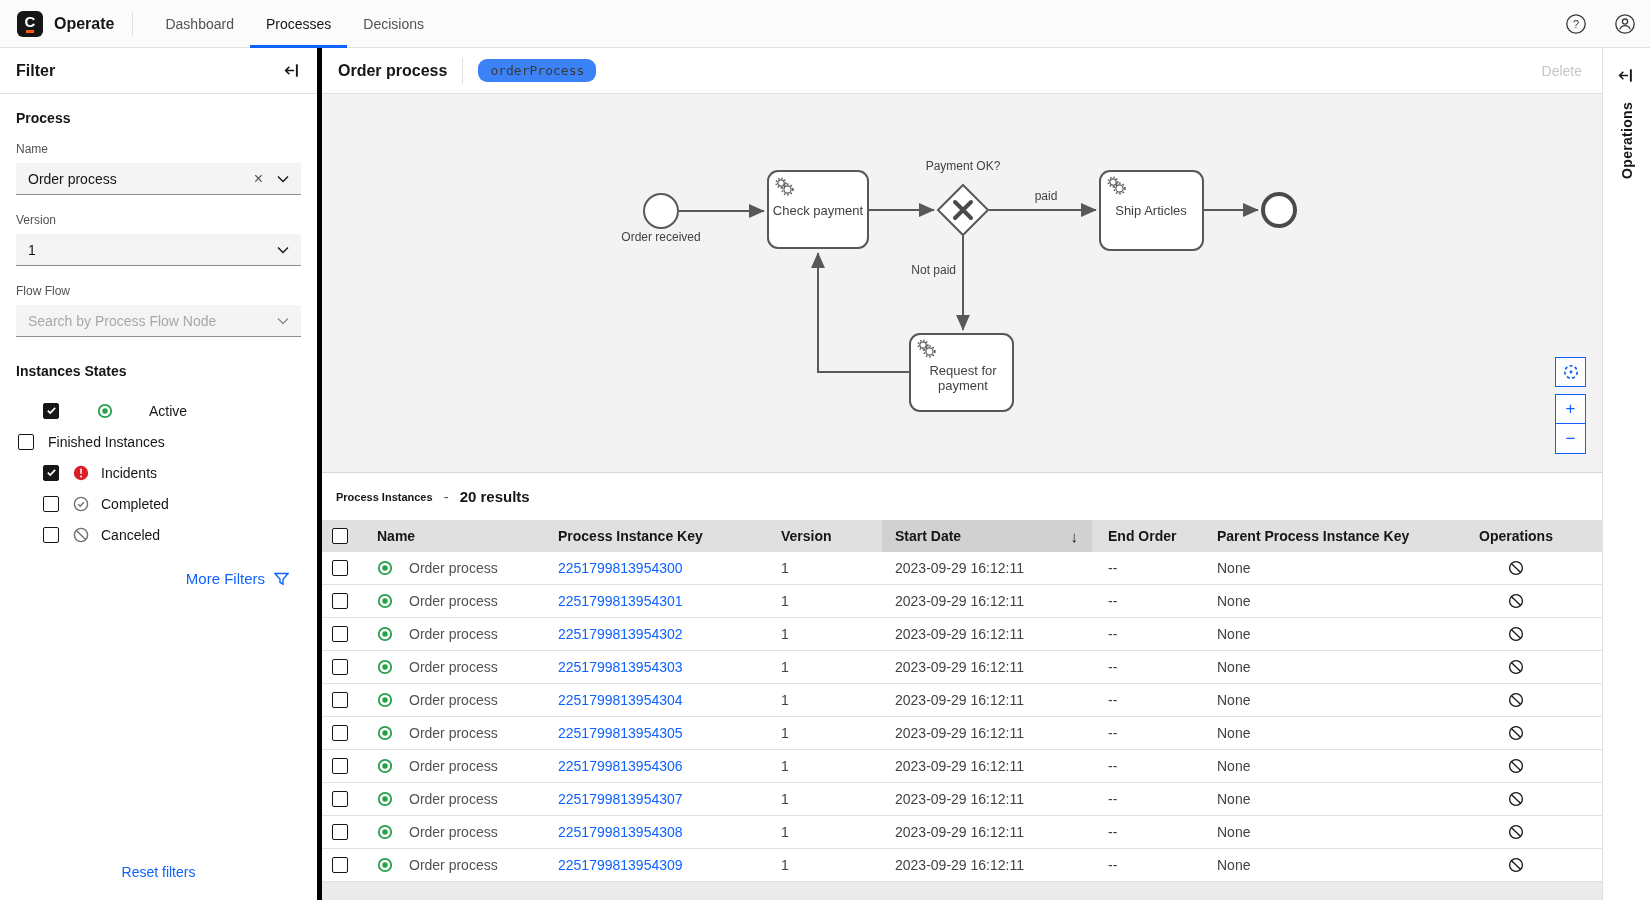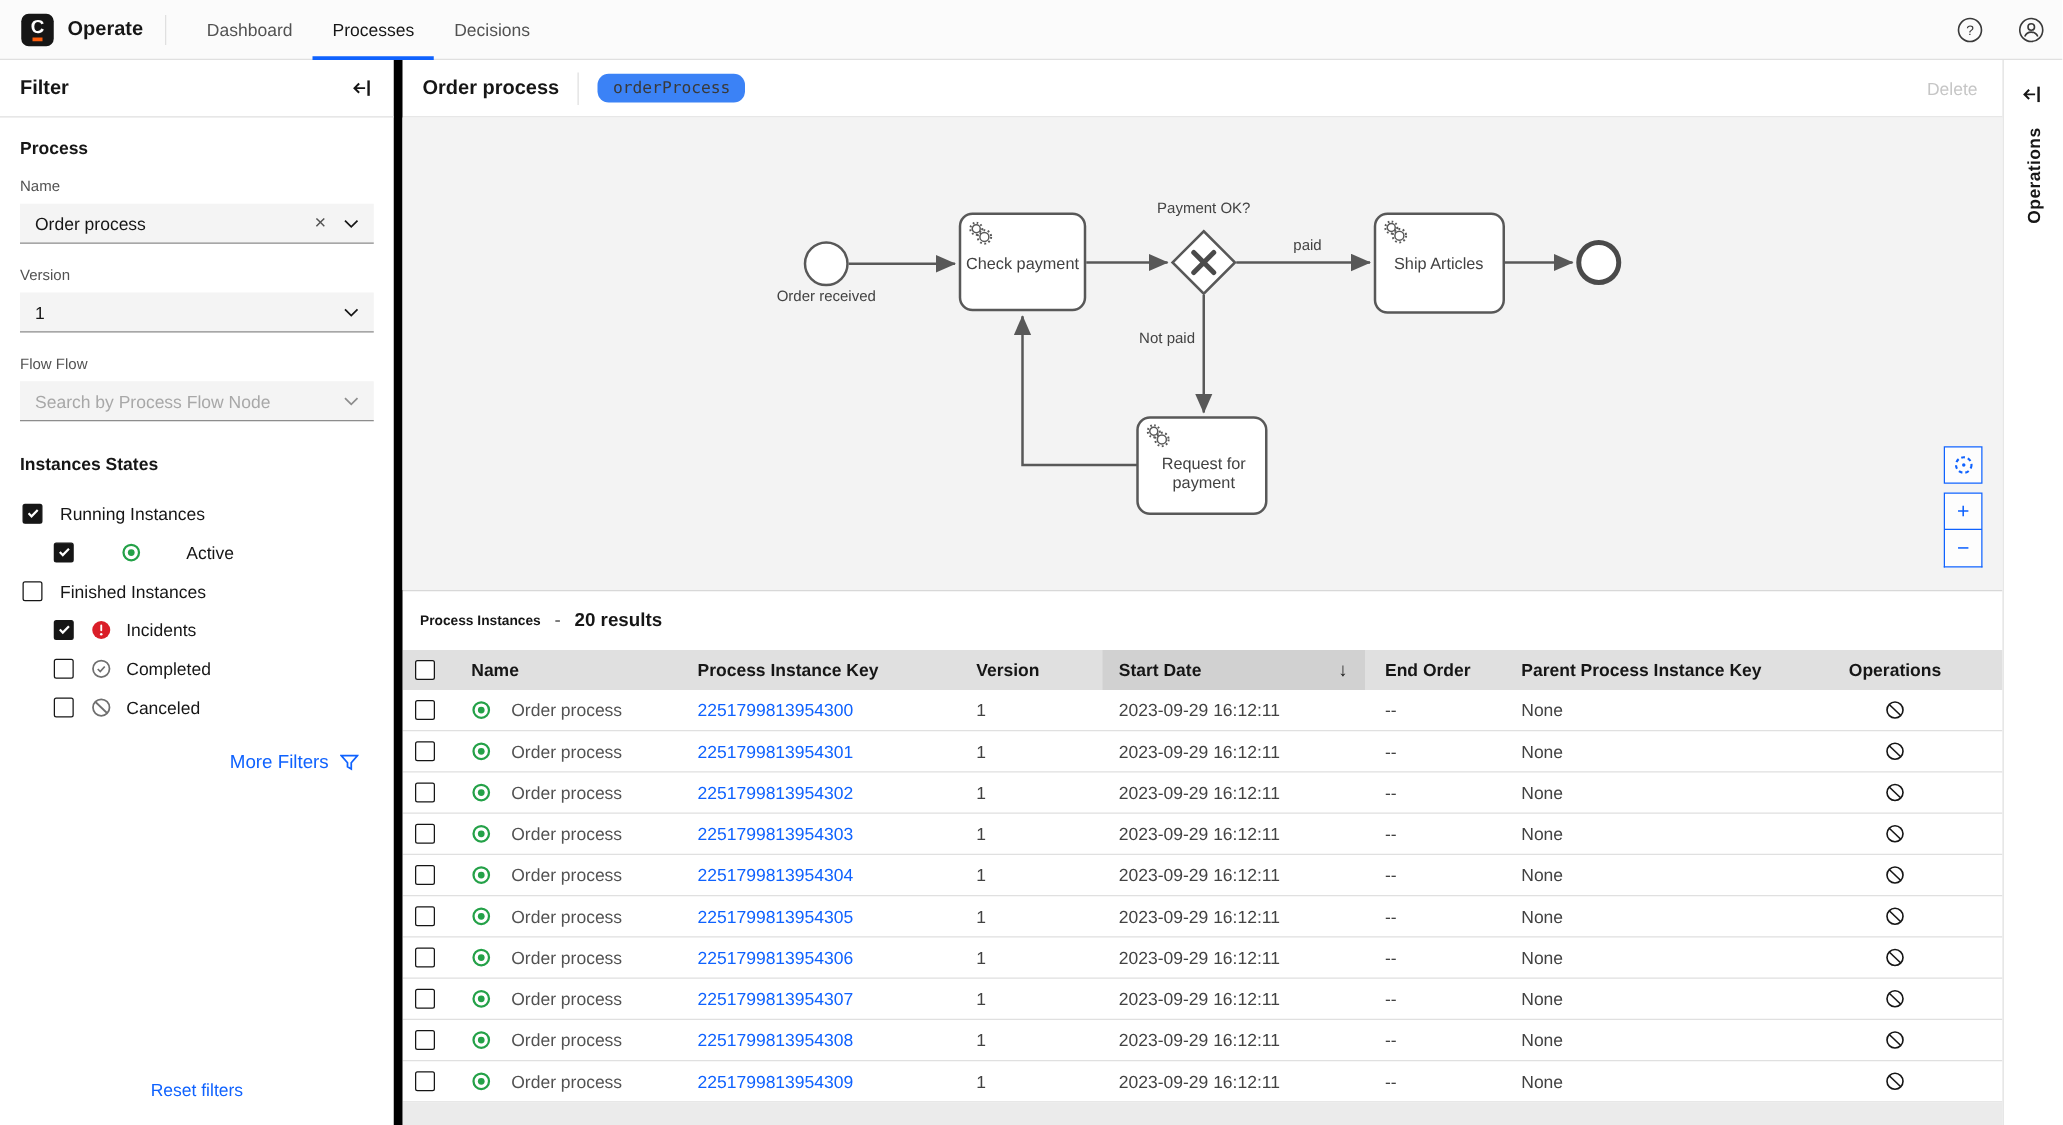--- a/index.html
+++ b/index.html
@@ -20,21 +20,21 @@
     cursor:pointer; position:relative; }
   .tab.active { color:#161616; }
   .tab.active::after { content:""; position:absolute; left:0; right:0; bottom:0; height:3px; background:#0f62fe; }
   .topbar-icons { position:absolute; right:14px; display:flex; gap:27px; align-items:center; }
   .icon-btn { background:none; border:none; cursor:pointer; display:flex; align-items:center; }
 
   
   .app { display:flex; height:852px; }
 
   
-  .sidebar { width:322px; border-right:7px solid #000000; position:relative; background:#fff; }
+  .sidebar { width:322px; border-right:5px solid #000000; position:relative; background:#fff; }
   .panel-head { height:46px; border-bottom:1px solid #e0e0e0; display:flex; align-items:center;
     justify-content:space-between; padding:0 16px; }
   .panel-head .ttl { font-weight:bold; font-size:16px; }
   .side-body { padding:16px; }
   .sec-head { font-weight:bold; font-size:14px; margin-bottom:16px; }
   .fld-label { font-size:12px; color:#525252; margin:18px 0 7px; }
   .fld { height:32px; background:#f4f4f4; border-bottom:1px solid #8d8d8d; display:flex;
     align-items:center; padding:0 12px; font-size:14px; cursor:pointer; }
   .fld .val { flex:1; color:#161616; }
   .fld .ph  { flex:1; color:#a8a8a8; }
@@ -172,28 +172,20 @@
       <div class="fld">
         <span class="ph">Search by Process Flow Node</span>
         <svg width="12" height="8" viewBox="0 0 12 8">
             <path d="M1 1.5 L6 6.5 L11 1.5" fill="none" stroke="#8d8d8d" stroke-width="1.4"></path>
           </svg>
       </div>
 
       <div class="states">
         <div class="sec-head">Instances States</div>
         <div id="states-list">
-            <div class="state-row" style="padding-left: 2px;">
-              <div class="cb checked">
-                <svg width="11" height="11" viewBox="0 0 12 12">
-                  <path d="M2 6.2l2.6 2.6L10 3.2" fill="none" stroke="#fff" stroke-width="1.9"></path>
-                </svg>
-              </div>
-              <span class="slabel">Running Instances</span>
-            </div>
             <div class="state-row" style="padding-left: 27px; gap: 24px;">
               <div class="cb checked">
                 <svg width="11" height="11" viewBox="0 0 12 12">
                   <path d="M2 6.2l2.6 2.6L10 3.2" fill="none" stroke="#fff" stroke-width="1.9"></path>
                 </svg>
               </div>
               <span class="sicon">
                 <svg width="16" height="16" viewBox="0 0 16 16">
                   <circle cx="8" cy="8" r="6.2" fill="none" stroke="#24a148" stroke-width="1.8"></circle>
                   <circle cx="8" cy="8" r="2.7" fill="#24a148"></circle>

